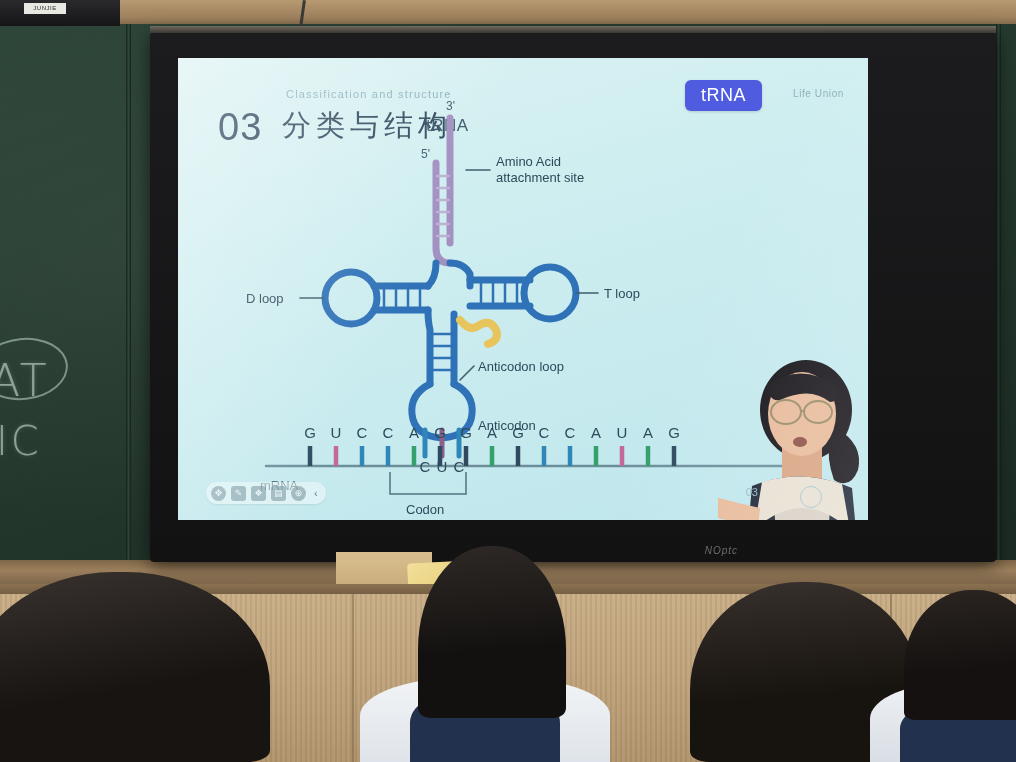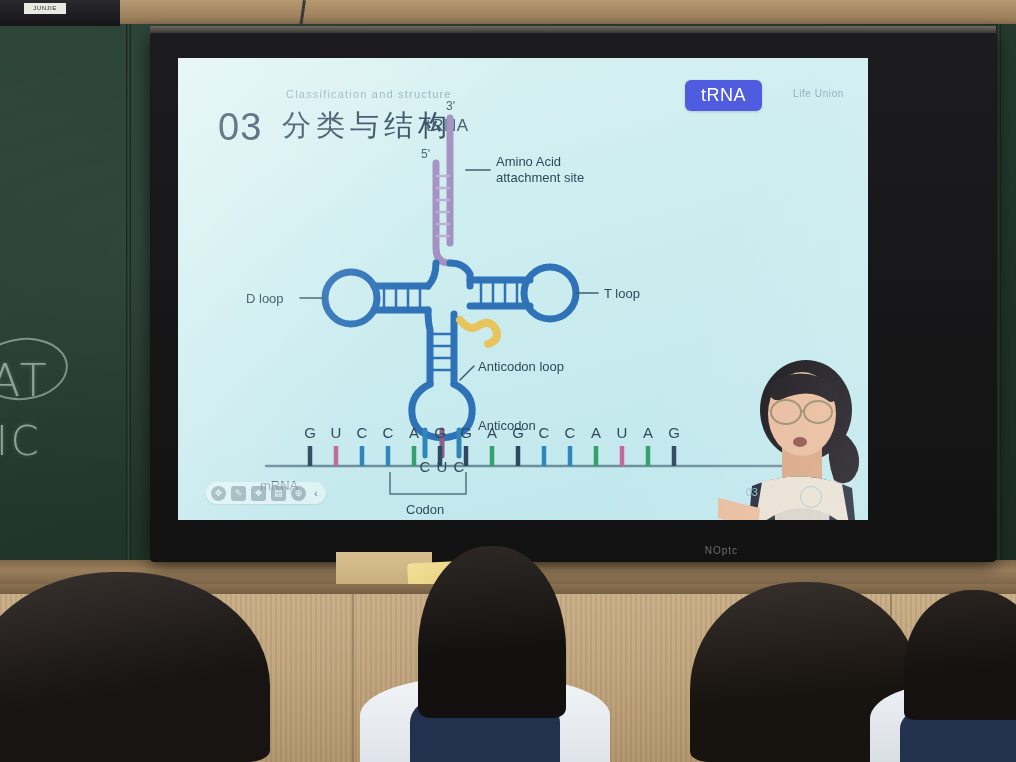--- a/index.html
+++ b/index.html
@@ -69,21 +69,21 @@
     background:linear-gradient(180deg,#1c1c1e 0%,#121213 100%);
     border-radius:4px;
     box-shadow:0 4px 18px rgba(0,0,0,.6);
   }
   .board-frame::before {
     content:""; position:absolute; left:0; top:-6px; width:100%; height:7px;
     background:linear-gradient(180deg,#6f6a60,#3b3732);
   }
   .brand {
     position:absolute; right:258px; bottom:6px; color:#6d6d70;
-    font-size:10px; letter-spacing:1px;
+    font-size:10px; letter-spacing:1px;font-style:italic;
   }
 
   
   .slide {
     position:absolute; left:28px; top:26px; width:690px; height:462px;
     background:linear-gradient(165deg,#dcf2f3 0%,#cfeef0 35%,#c6eaee 70%,#bde6ec 100%);
     overflow:hidden;
   }
   .slide-glare {
     position:absolute; left:0; top:0; width:100%; height:100%;

